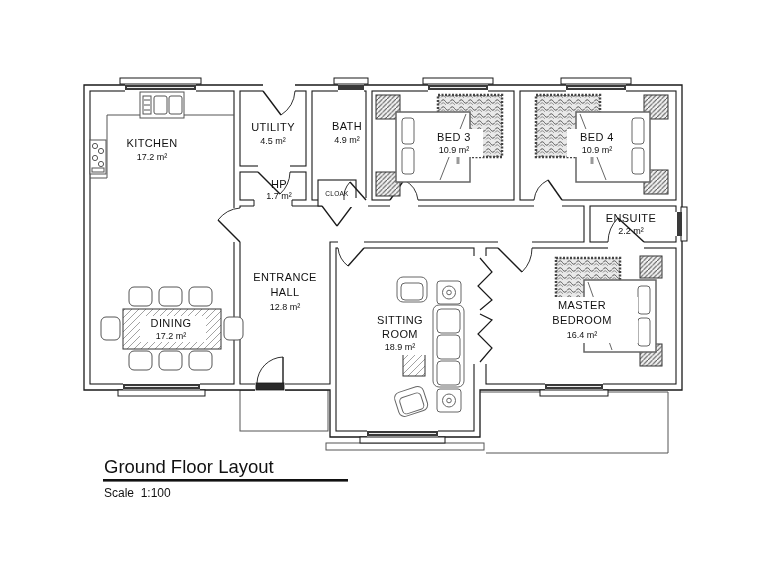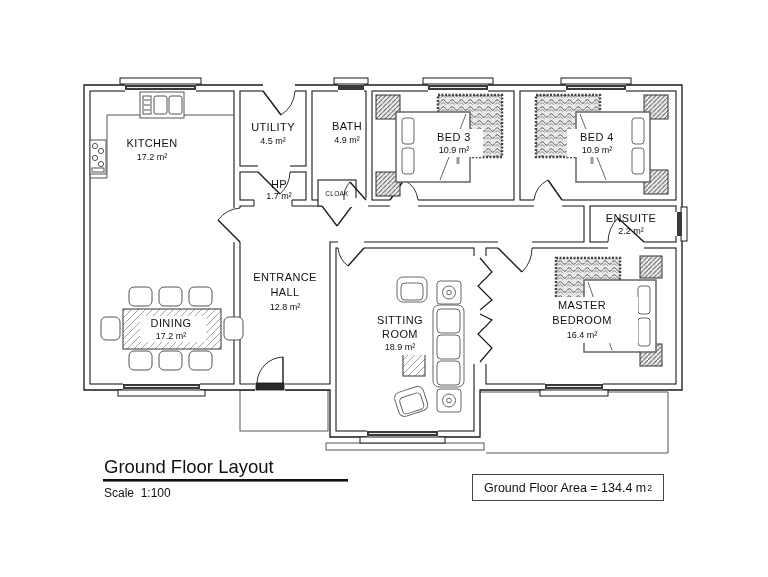--- a/index.html
+++ b/index.html
@@ -323,17 +323,13 @@
     <text x="582" y="338" class="room-area">16.4 m²</text>
   </g>
 
   <g>
     <text x="104" y="473" class="plan-title">Ground Floor Layout</text>
     <rect x="103" y="479" width="245" height="2.6" fill="#111"></rect>
     <text x="104" y="497" class="scale-text">Scale  1:100</text>
   </g>
 </svg>
 
-<div id="area-box">
-  <span>Ground Floor Area = 134.4 m</span>
-      <sup>2</sup>
 </div>
-</div>
 
 </body></html>

